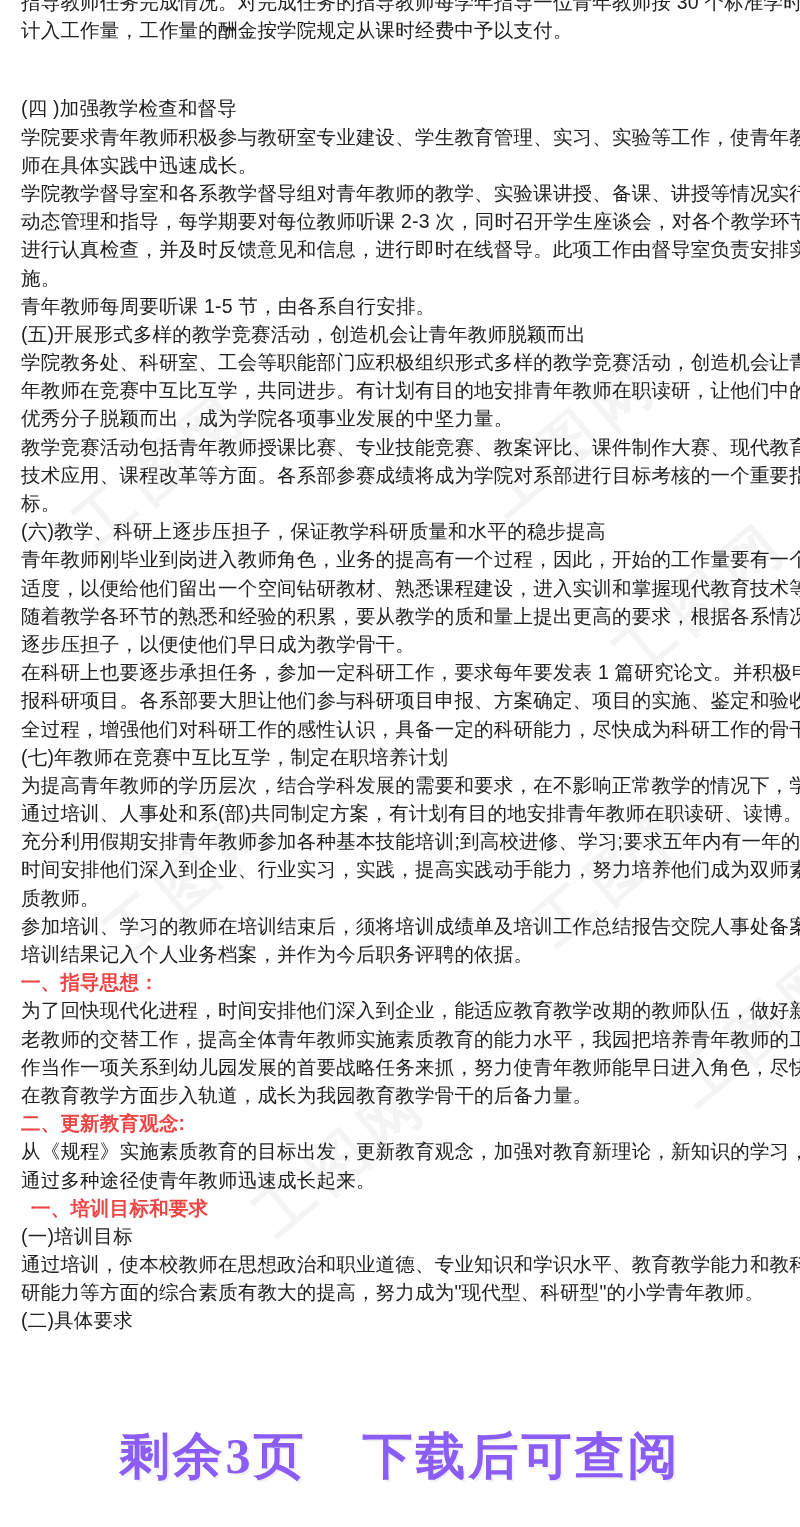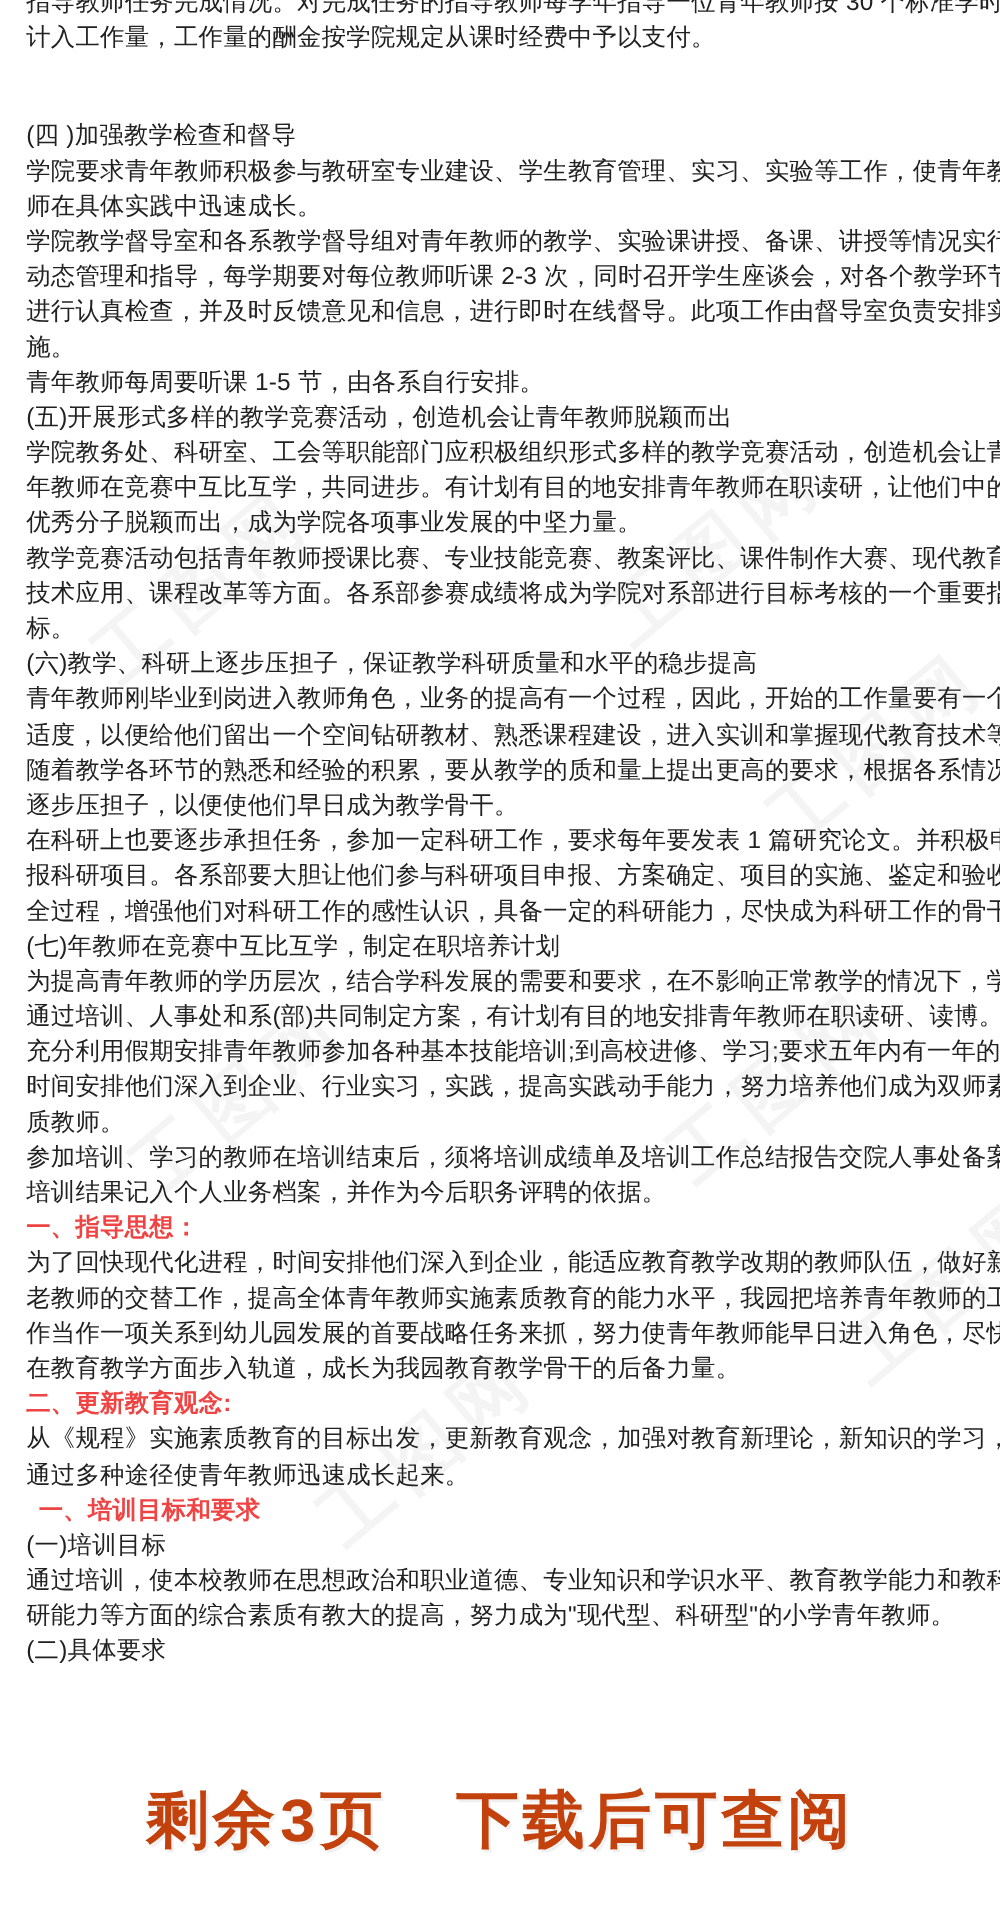--- a/index.html
+++ b/index.html
@@ -130,18 +130,18 @@
         <div class="line">从《规程》实施素质教育的目标出发，更新教育观念，加强对教育新理论，新知识的学习，</div>
         <div class="line">通过多种途径使青年教师迅速成长起来。</div>
         <div class="line bold indent">一、培训目标和要求</div>
         <div class="line">(一)培训目标</div>
         <div class="line">通过培训，使本校教师在思想政治和职业道德、专业知识和学识水平、教育教学能力和教科</div>
         <div class="line">研能力等方面的综合素质有教大的提高，努力成为"现代型、科研型"的小学青年教师。</div>
         <div class="line">(二)具体要求</div>
       </div>
   </div>
 
-  <div class="banner" style="color: #c2410c; font-family: Liberation Mono, monospace;">
+  <div class="banner" style="color: #8b5cf6;">
     <span>剩余3页</span>
     <span>下载后可查阅</span>
   </div>
 
 </div>
 
 </body></html>

